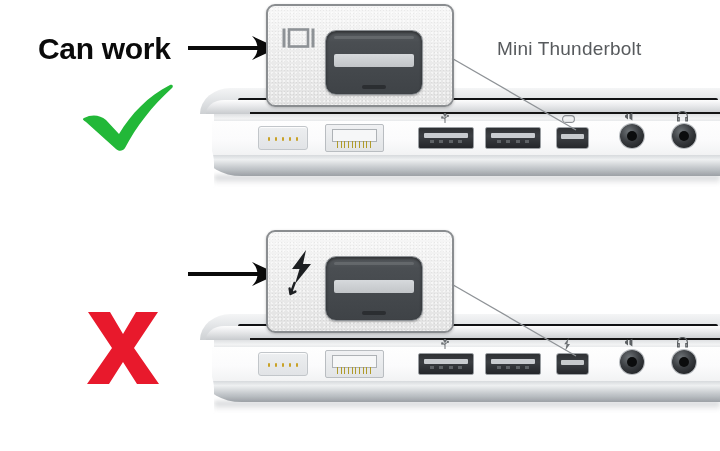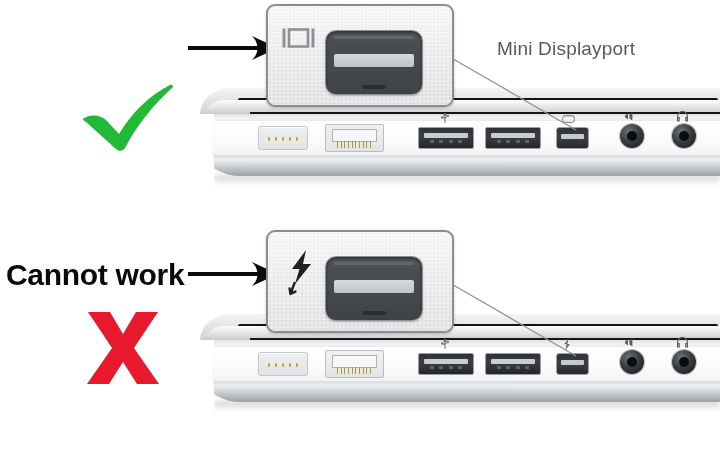--- a/index.html
+++ b/index.html
@@ -292,20 +292,21 @@
       <svg width="13" height="11" viewBox="0 0 13 11">
           <g fill="none" stroke="#5d6164" stroke-width="1.2">
         <path d="M1.6 7.2 V5.4 A4.9 4.9 0 0 1 11.4 5.4 V7.2"></path>
         <path d="M1.6 6.6 h1.6 v3.2 H1.6 z"></path>
             <path d="M9.8 6.6 h1.6 v3.2 H9.8 z"></path>
       </g>
         </svg>
     </div>
   </div>
 
+  <div class="verdict verdict-top">Can work</div>
 
   <div class="arrow" style="left:188px;top:36px;width:92px;">
     <div class="shaft" style="width:70px;"></div>
     <div class="head" style="left:64px;">
       <svg width="26" height="24" viewBox="0 0 26 24">
         <path d="M26 12 L0 0 C7 7 7.5 17 0 24 Z" fill="#0a0a0a"></path>
       </svg>
     </div>
   </div>
 
@@ -327,21 +328,21 @@
         <rect x="7" y="1.5" width="19" height="17" fill="none" stroke="#8e9296" stroke-width="2.6"></rect>
       </svg>
     </div>
     <div class="big-port" style="left:57px;top:24px;width:96px;height:63px;">
       <div class="big-port-lip"></div>
       <div class="big-port-tongue" style="left:8px;top:23px;width:80px;height:13px;"></div>
       <div class="big-port-notch" style="left:36px;bottom:5px;width:24px;height:4px;"></div>
     </div>
   </div>
 
-  <div class="side-label" style="left:497px;top:38px;">Mini Displayport</div>
+  <div class="side-label" style="left:497px;top:38px;">Mini Thunderbolt</div>
 </div>
 
 <div class="panel panel-bottom">
 
   <div class="laptop">
     <div class="lt-lidcorner" style="left:200px;top:88px;width:520px;height:26px;"></div>
     <div class="lt-hingegap" style="left:238px;top:98px;width:480px;height:5px;"></div>
     <div class="lt-hinge" style="left:206px;top:100px;width:514px;height:14px;"></div>
     <div class="lt-topdark" style="left:250px;top:112px;width:470px;height:3px;"></div>
     <div class="lt-topstrip" style="left:214px;top:114px;width:506px;height:8px;"></div>
@@ -436,21 +437,20 @@
       <svg width="13" height="11" viewBox="0 0 13 11">
           <g fill="none" stroke="#5d6164" stroke-width="1.2">
         <path d="M1.6 7.2 V5.4 A4.9 4.9 0 0 1 11.4 5.4 V7.2"></path>
         <path d="M1.6 6.6 h1.6 v3.2 H1.6 z"></path>
             <path d="M9.8 6.6 h1.6 v3.2 H9.8 z"></path>
       </g>
         </svg>
     </div>
   </div>
 
-  <div class="verdict verdict-bottom">Cannot work</div>
 
   <div class="arrow" style="left:188px;top:36px;width:92px;">
     <div class="shaft" style="width:70px;"></div>
     <div class="head" style="left:64px;">
       <svg width="26" height="24" viewBox="0 0 26 24">
         <path d="M26 12 L0 0 C7 7 7.5 17 0 24 Z" fill="#0a0a0a"></path>
       </svg>
     </div>
   </div>
 

